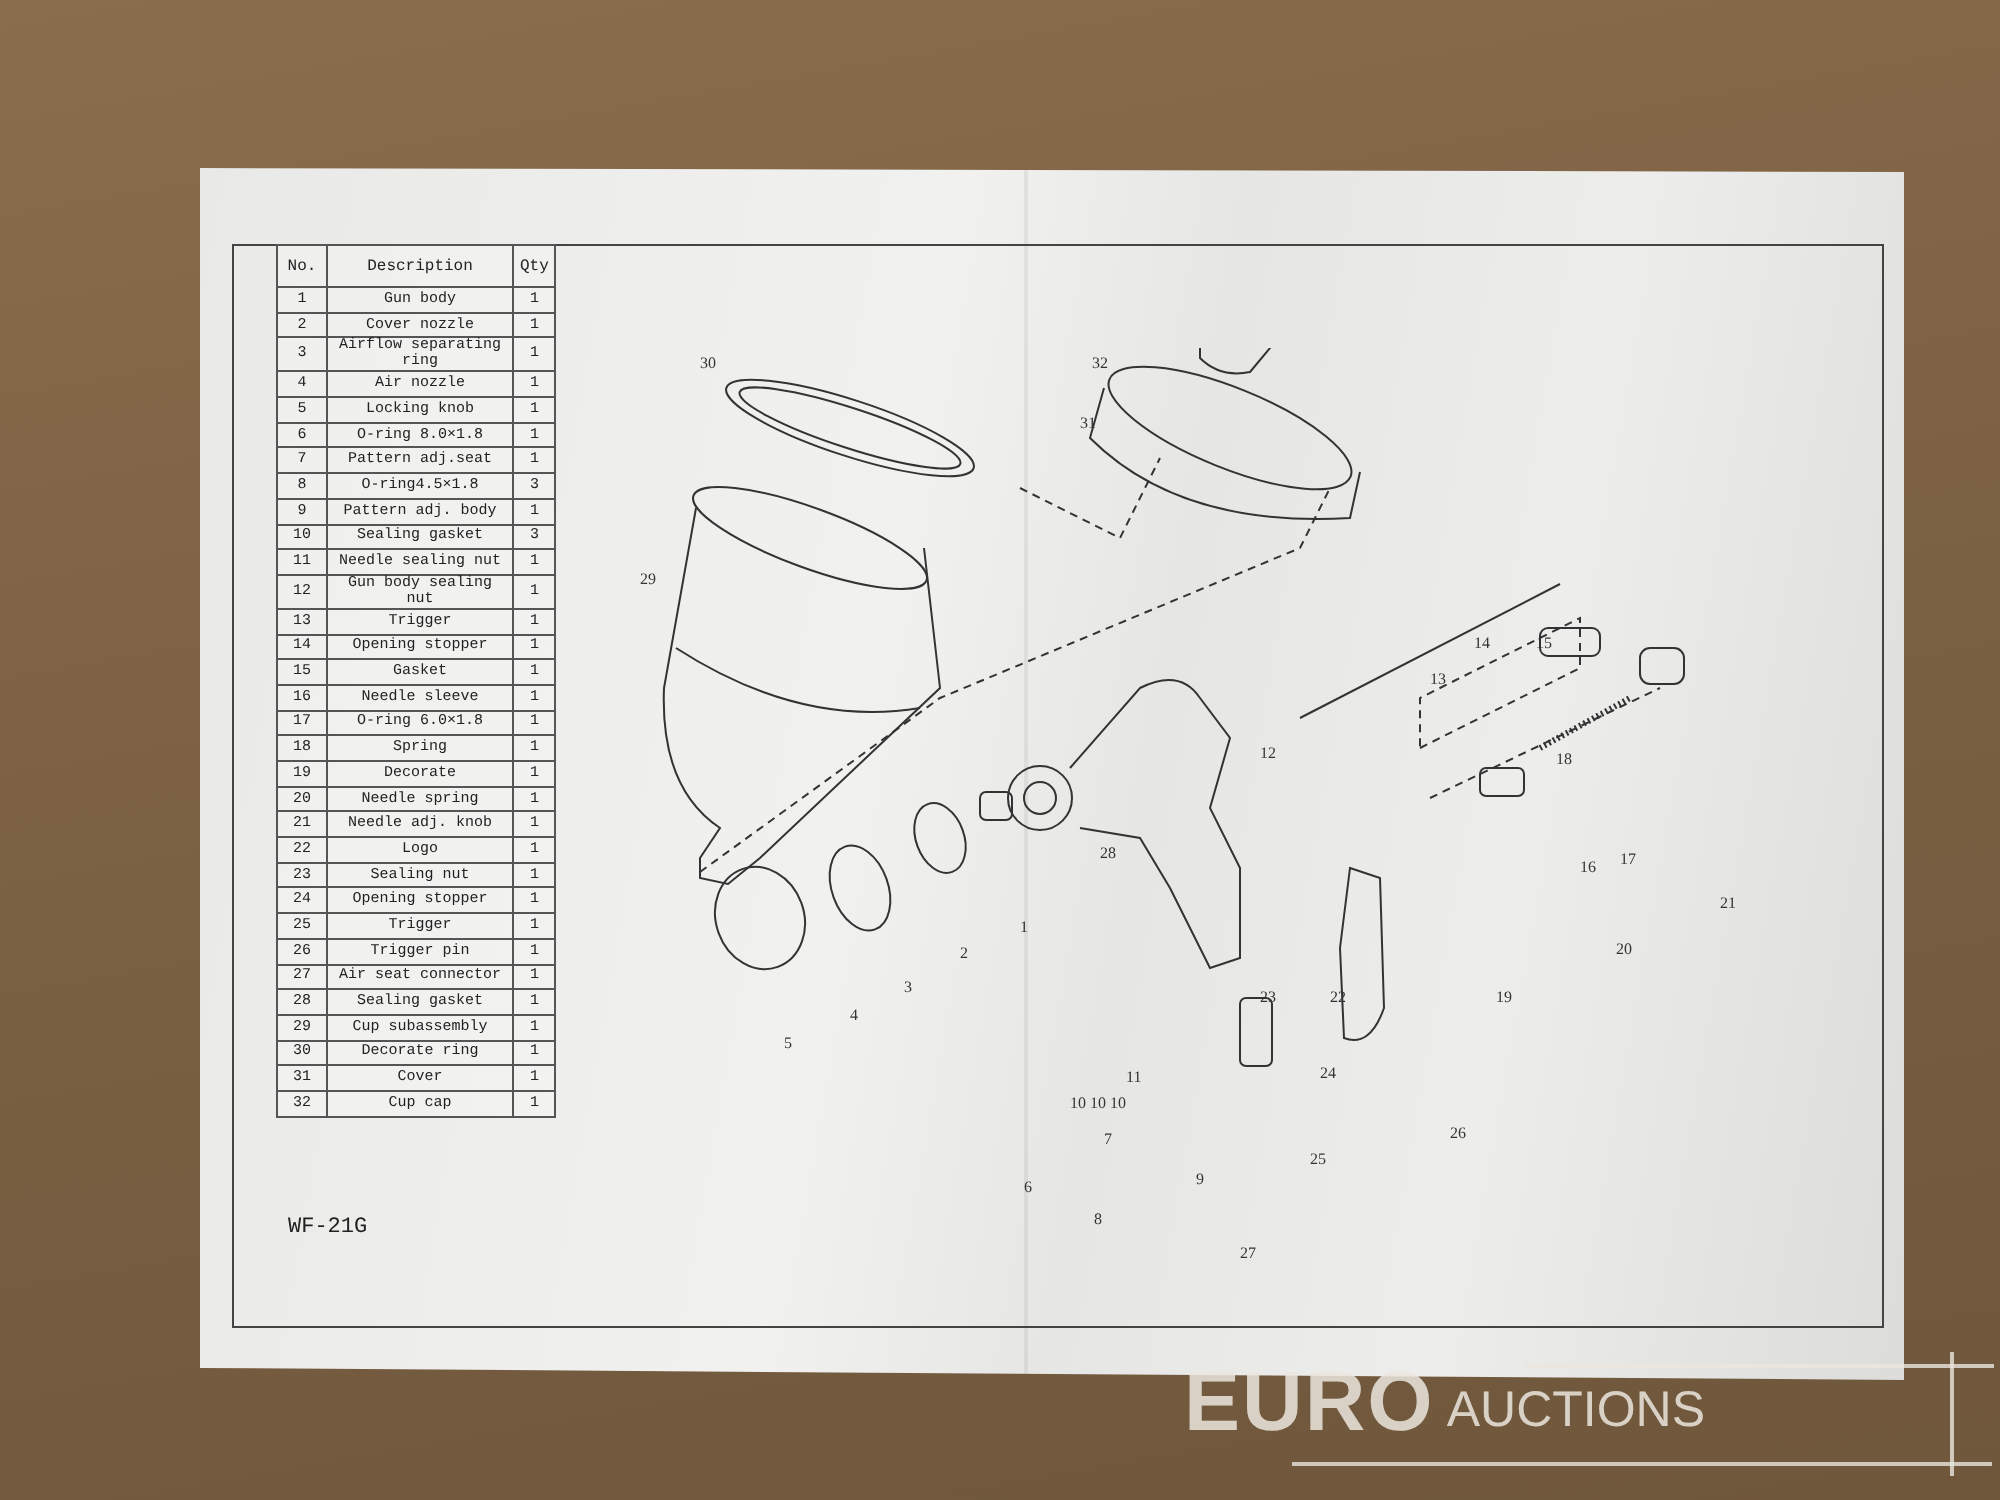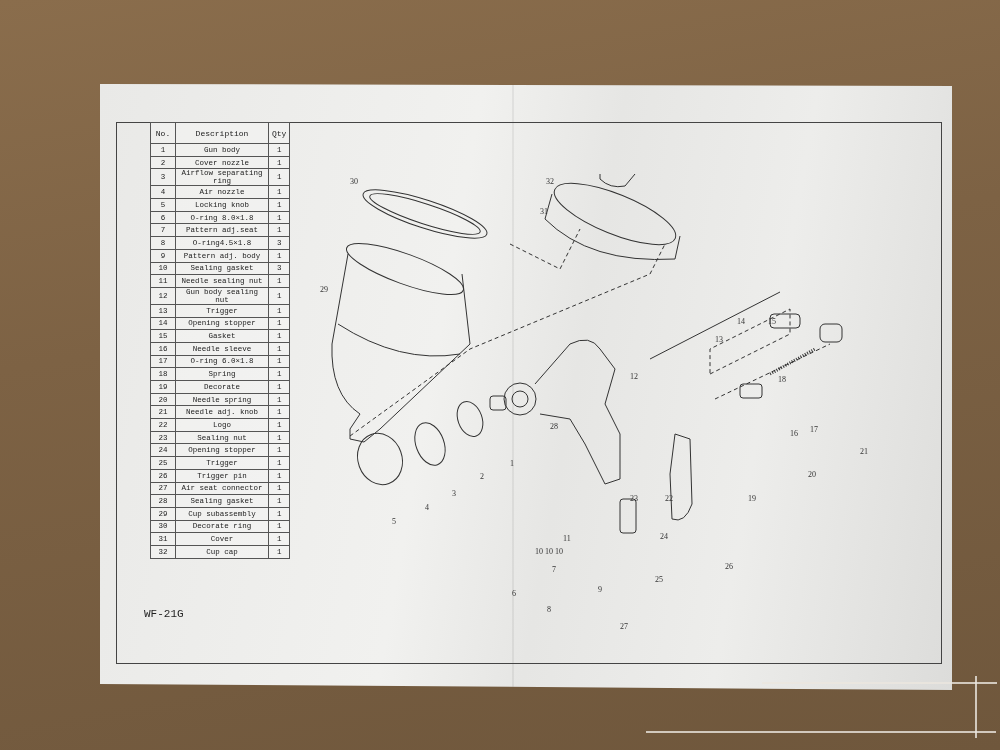--- a/index.html
+++ b/index.html
@@ -5,21 +5,21 @@
   html,body{margin:0;padding:0;}
   body{width:1000px;height:750px;overflow:hidden;position:relative;
     background:linear-gradient(170deg,#8a6d4c 0%,#7d6244 40%,#6f573c 100%);
     font-family:"Liberation Serif",serif;}
   .paper{position:absolute;left:100px;top:84px;width:852px;height:606px;
     background:linear-gradient(100deg,#e9e9e7 0%,#f1f1ef 40%,#e6e6e4 55%,#ededeb 75%,#dcdcda 100%);
     clip-path:polygon(0 0,100% 2px,100% 100%,0 99%);
     box-shadow:0 2px 6px rgba(0,0,0,.3);}
   .fold{position:absolute;left:412px;top:0;width:2px;height:100%;background:rgba(0,0,0,.06);}
   .frame{position:absolute;left:16px;top:38px;width:824px;height:540px;border:1.5px solid #444;}
-  table.parts{position:absolute;left:50px;top:38px;border-collapse:collapse;font-size:7.5px;color:#222;
+  table.parts{position:absolute;left:38px;top:38px;border-collapse:collapse;font-size:7.5px;color:#222;
     font-family:"Liberation Mono",monospace;background:rgba(255,255,255,.25);}
   table.parts td,table.parts th{border:1px solid #555;height:11.7px;padding:0 3px;text-align:center;font-weight:normal;}
   table.parts th{height:20px;font-size:8px;}
   table.parts td.no{width:18px;}
   table.parts td.desc{width:86px;}
   table.parts td.qty{width:12px;}
   .model{position:absolute;left:44px;top:524px;font-size:11px;color:#222;font-family:"Liberation Mono",monospace;}
   .diagram{position:absolute;left:220px;top:90px;width:600px;height:470px;}
   .watermark{position:absolute;left:592px;top:680px;display:flex;align-items:flex-end;}
   .wm-euro{font-family:"Liberation Sans",sans-serif;font-weight:bold;font-size:42px;color:rgba(235,230,222,.85);letter-spacing:1px;line-height:1;}
@@ -290,16 +290,18 @@
       <text x="232" y="398">7</text>
       <text x="192" y="422">6</text>
       <text x="278" y="418">9</text>
       <text x="227" y="438">8</text>
       <text x="300" y="455">27</text>
     </g>
   </svg>
 </div>
 
 <div class="watermark">
+  <span class="wm-euro">EURO</span>
+  <span class="wm-auc">AUCTIONS</span>
 </div>
 <div class="wm-line-top"></div>
 <div class="wm-line-bot"></div>
 <div class="wm-vert"></div>
 
 </body></html>

